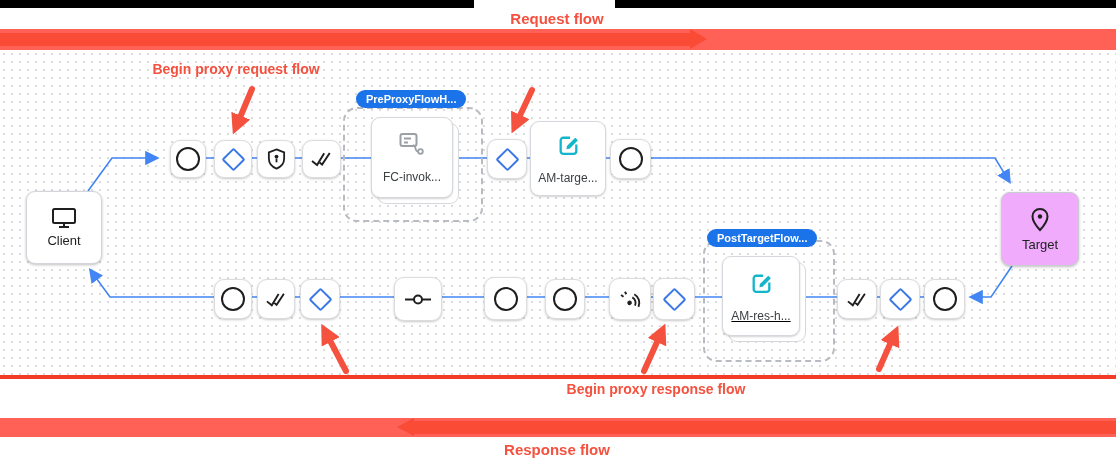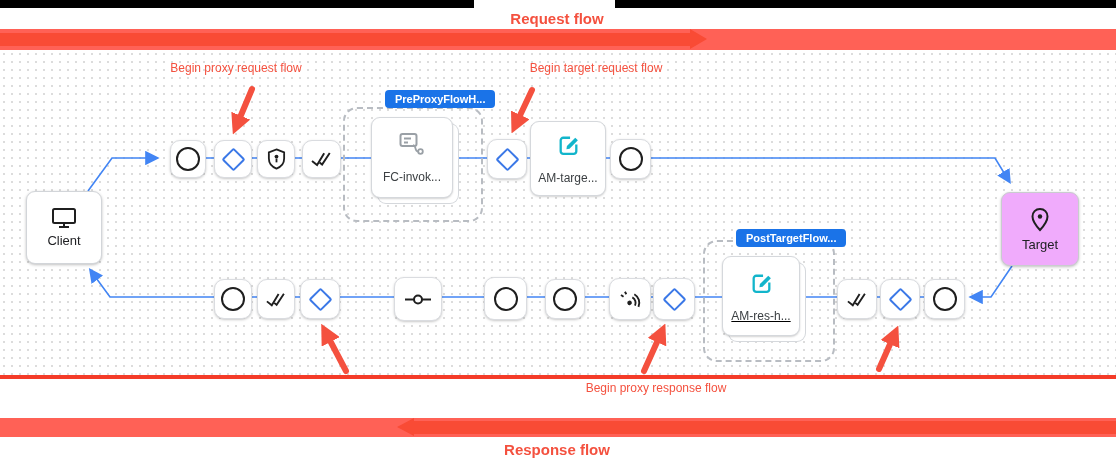--- a/index.html
+++ b/index.html
@@ -7,22 +7,22 @@
        font-family:"Liberation Sans",sans-serif;background:#fff;}
 
   
   .blackbar{position:absolute;top:0;height:8px;background:#000;z-index:3;}
   .flow-title{position:absolute;transform:translateX(-50%);font-weight:bold;
               font-size:15px;color:#f4513f;white-space:nowrap;z-index:4;}
   .redbar{position:absolute;left:0;width:1116px;height:21px;background:#ff6156;z-index:2;}
   .redbar .arrow-body{position:absolute;height:13px;background:#f94b35;top:4px;}
   .tri{position:absolute;width:0;height:0;top:0;}
   .redline{position:absolute;left:0;width:1116px;height:4px;background:#f43b28;z-index:3;}
-  .ann-lbl{position:absolute;transform:translateX(-50%);font-weight:normal;
-           font-size:12px;color:#f4513f;white-space:nowrap;z-index:6;}
+  .ann-lbl{position:absolute;transform:translateX(-50%);font-weight:bold;
+           font-size:14px;color:#f4513f;white-space:nowrap;z-index:6;}
 
   
   #canvas{position:absolute;left:0;top:50px;width:1116px;height:325px;background:#fff;
           background-image:radial-gradient(circle,#dcdcdc 1.1px,transparent 1.3px);
           background-size:8px 8px;z-index:0;}
   svg.overlay{position:absolute;left:0;top:0;width:1116px;height:475px;pointer-events:none;}
   #blue-lines{z-index:1;}
   #red-arrows{z-index:5;}
 
   
@@ -33,21 +33,21 @@
         box-shadow:0 1px 3px rgba(0,0,0,.25);display:flex;flex-direction:column;
         align-items:center;justify-content:center;gap:4px;background:#fff;}
   .endpoint .nlabel{font-size:13px;color:#202124;}
   .card{position:absolute;background:#fff;border:1px solid #d5d8dc;border-radius:9px;z-index:2;
         display:flex;flex-direction:column;align-items:center;justify-content:center;gap:14px;
         box-shadow:0 1px 2px rgba(0,0,0,.18);}
   .card.stacked{box-shadow:0 1px 2px rgba(0,0,0,.18),6px 6px 0 -1px #ffffff,6px 6px 0 0 #d5d8dc;}
   .card .nlabel{font-size:12px;color:#3c4043;}
   .dashed-group{position:absolute;border:2px dashed #b8bcc2;border-radius:14px;z-index:1;}
   .badge{position:absolute;background:#1a73e8;color:#fff;font-weight:bold;font-size:11px;
-         padding:3px 10px;border-radius:4px;z-index:4;white-space:nowrap;margin-left:29px;}
+         padding:3px 10px;border-radius:9px;z-index:4;white-space:nowrap;}
 
   
   .g-circle{width:20px;height:20px;border:2.4px solid #1f1f1f;border-radius:50%;}
   .g-diamond{width:13px;height:13px;border:2px solid #3b78e7;border-radius:2px;
              transform:rotate(45deg);}
 </style>
 </head>
 <body>
 <div id="app">
 
@@ -209,21 +209,20 @@
   <g stroke="#f4513f" stroke-width="6" stroke-linecap="round" fill="none">
     <path d="M252 89 L236 127" marker-end="url(#mr)"></path>
     <path d="M532 90 L515 126" marker-end="url(#mr)"></path>
     <path d="M346 371 L325 331" marker-end="url(#mr)"></path>
     <path d="M644 371 L662 331" marker-end="url(#mr)"></path>
     <path d="M879 369 L895 333" marker-end="url(#mr)"></path>
   </g>
 </svg>
 
 <div class="ann-lbl" style="left:236px;top:61px;">Begin proxy request flow</div>
-<div class="ann-lbl" style="left:596px;top:61px;">Begin target request flow</div>
 <div class="ann-lbl" style="left:656px;top:381px;">Begin proxy response flow</div>
 
 <div class="redline" style="top:375px;"></div>
 <div class="redbar" style="top:418px;height:19px;">
   <div class="arrow-body" style="left:414px;width:702px;top:3px;"></div>
   <div class="tri" style="left:397px;top:0;border-top:9.5px solid transparent;border-bottom:9.5px solid transparent;border-right:17px solid #f94b35;"></div>
 </div>
 <div class="flow-title" style="left:557px;top:441px;">Response flow</div>
 
 </div>

